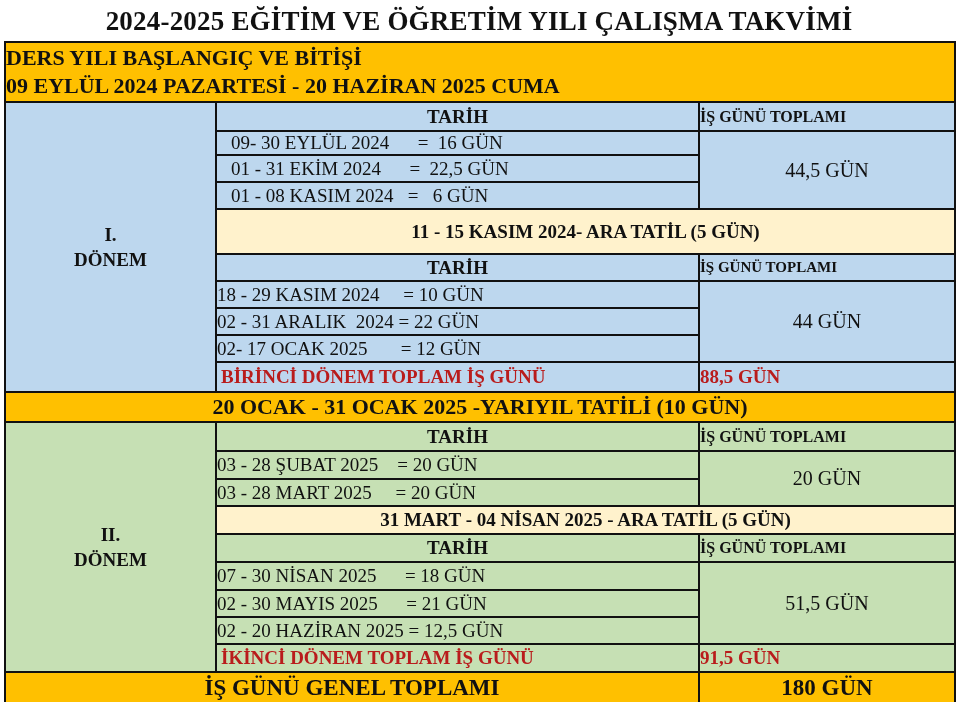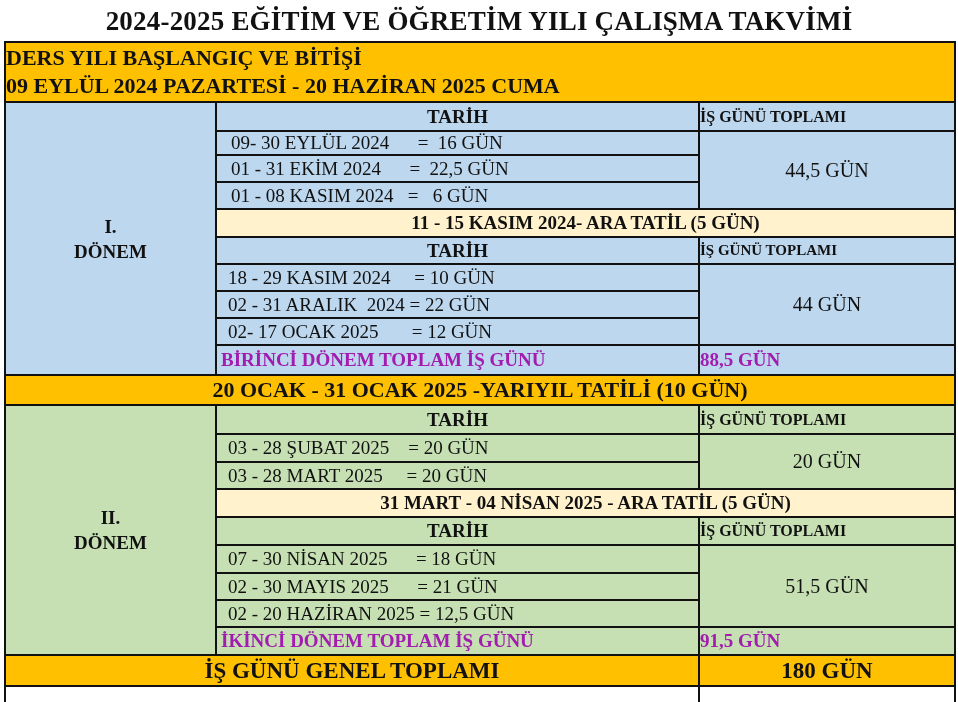--- a/index.html
+++ b/index.html
@@ -12,24 +12,24 @@
   td { border: 2px solid #111; padding: 0; overflow: hidden; white-space: nowrap; }
   .gold { background: #ffc000; }
   .blue { background: #bdd7ee; }
   .green { background: #c6e0b4; }
   .cream { background: #fff2cc; }
   .center { text-align: left; }
   .hdr-main { font-size: 22px; line-height: 28px; text-align: left; font-weight: bold; }
   .tarih-hdr { font-size: 19px; font-weight: bold; text-align: center; }
   .isgunu-hdr { font-size: 16px; font-weight: bold; text-align: left; }
   .row-txt { font-size: 19px; padding-left: 14px; }
-  .row-txt.tight { padding-left: 11px; }
+  .row-txt.tight { padding-left: 0; }
   .sum { font-size: 20px; text-align: center; }
   .tatil { font-size: 19px; font-weight: bold; text-align: center; }
-  .red { color: #a21caf; font-weight: bold; font-size: 19px; }
+  .red { color: #b91c1c; font-weight: bold; font-size: 19px; }
   .donem { font-size: 19px; font-weight: bold; text-align: center; line-height: 25px; }
   .big { font-size: 23px; font-weight: bold; text-align: center; }
   .white { background: #ffffff; border-bottom: none; }
 </style>
 </head>
 <body>
 
 <div class="title">2024-2025 EĞİTİM VE ÖĞRETİM YILI ÇALIŞMA TAKVİMİ</div>
 
 <table>
@@ -58,21 +58,21 @@
   <tr style="height:24px">
     <td class="blue row-txt" style="white-space:pre">09- 30 EYLÜL 2024      =  16 GÜN</td>
     <td rowspan="3" class="blue sum">44,5 GÜN</td>
   </tr>
   <tr style="height:27px">
     <td class="blue row-txt" style="white-space:pre">01 - 31 EKİM 2024      =  22,5 GÜN</td>
   </tr>
   <tr style="height:27px">
     <td class="blue row-txt" style="white-space:pre">01 - 08 KASIM 2024   =   6 GÜN</td>
   </tr>
-  <tr style="height:28px">
+  <tr style="height:45px">
     <td colspan="2" class="cream tatil">11 - 15 KASIM 2024- ARA TATİL (5 GÜN)</td>
   </tr>
   <tr style="height:27px">
     <td class="blue tarih-hdr">TARİH</td>
     <td class="blue isgunu-hdr" style="font-size:15px">İŞ GÜNÜ TOPLAMI</td>
   </tr>
   <tr style="height:27px">
     <td class="blue row-txt tight" style="white-space:pre">18 - 29 KASIM 2024     = 10 GÜN</td>
     <td rowspan="3" class="blue sum">44 GÜN</td>
   </tr>

